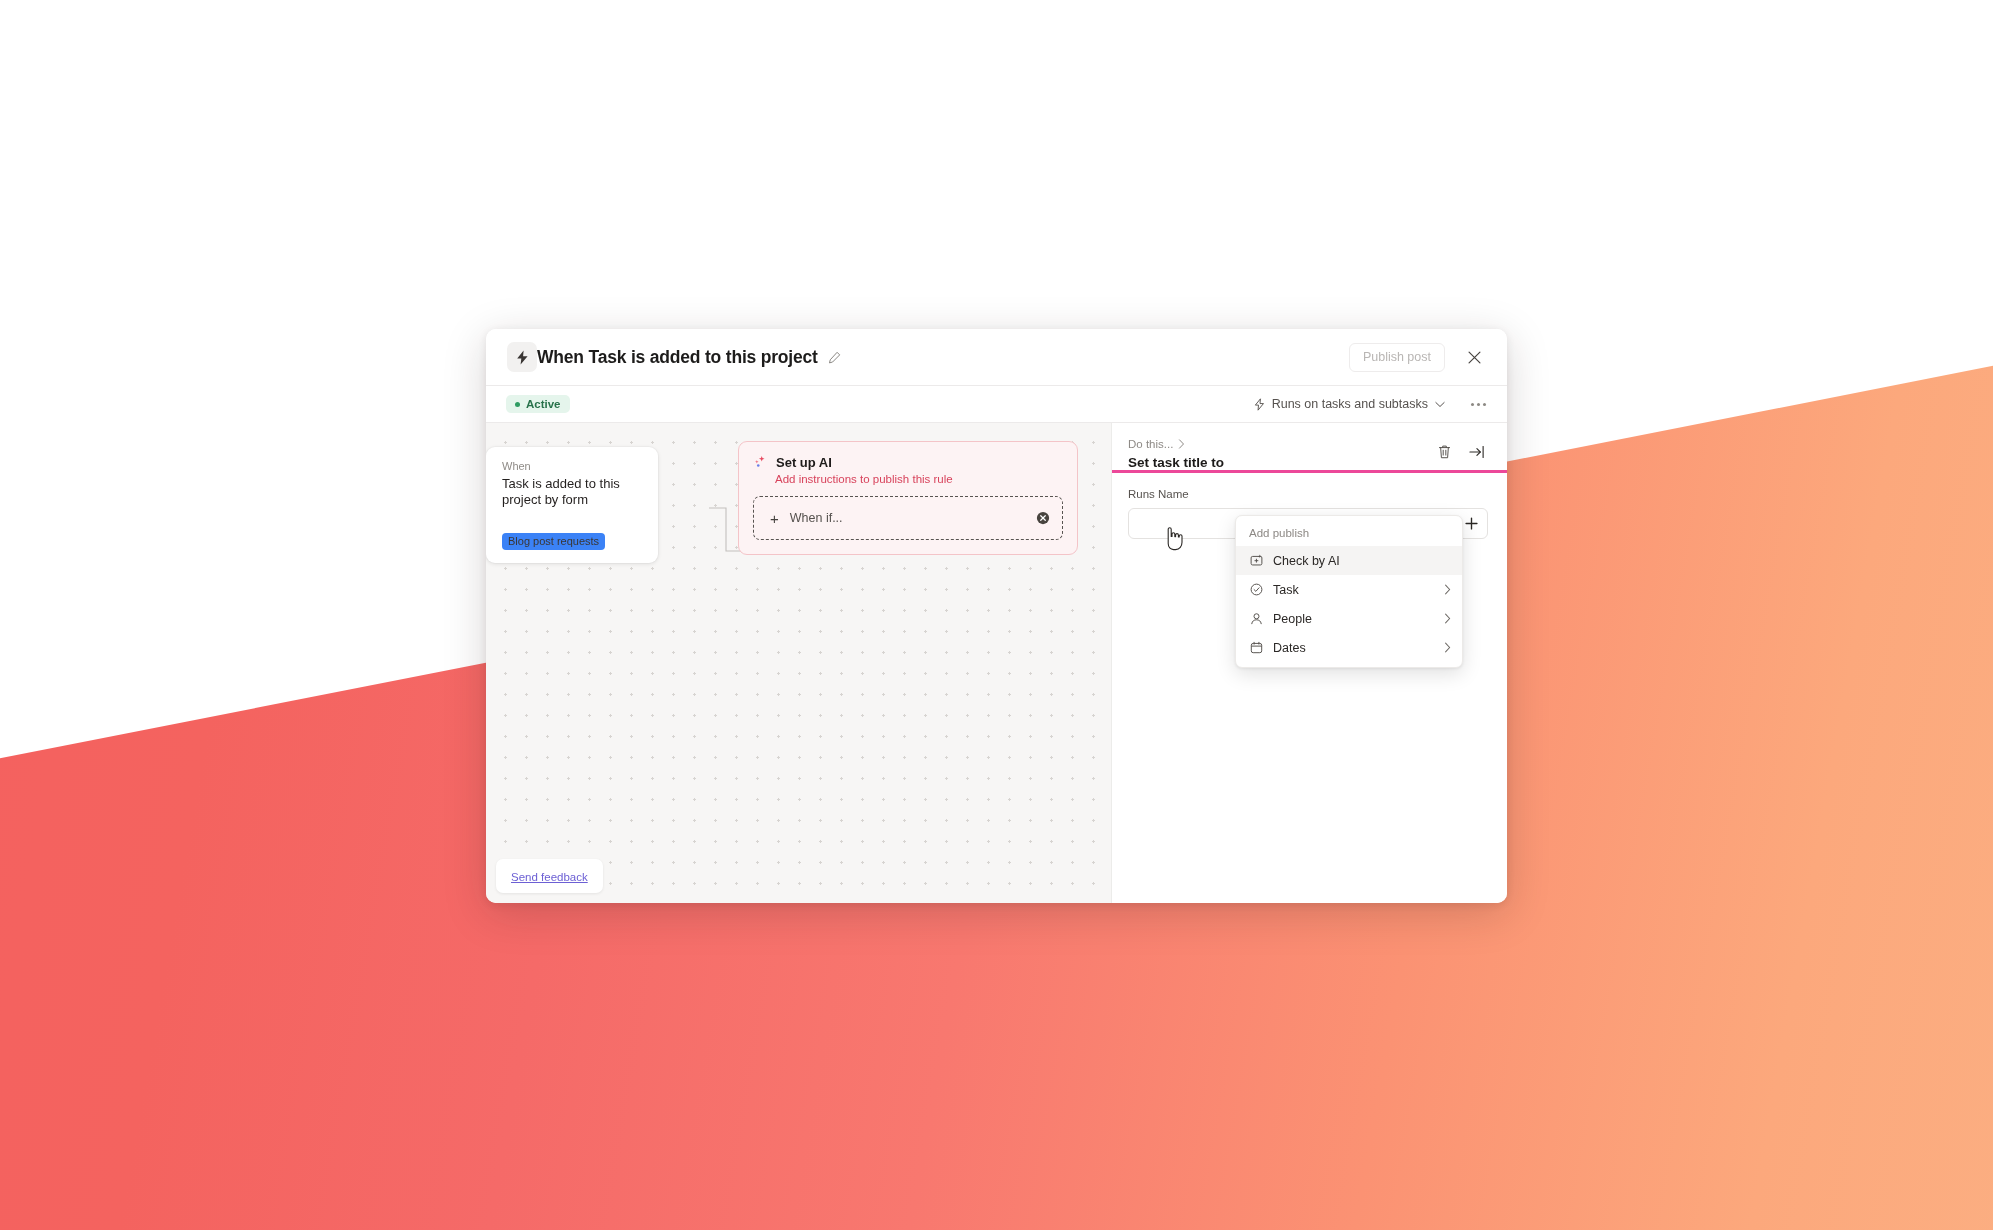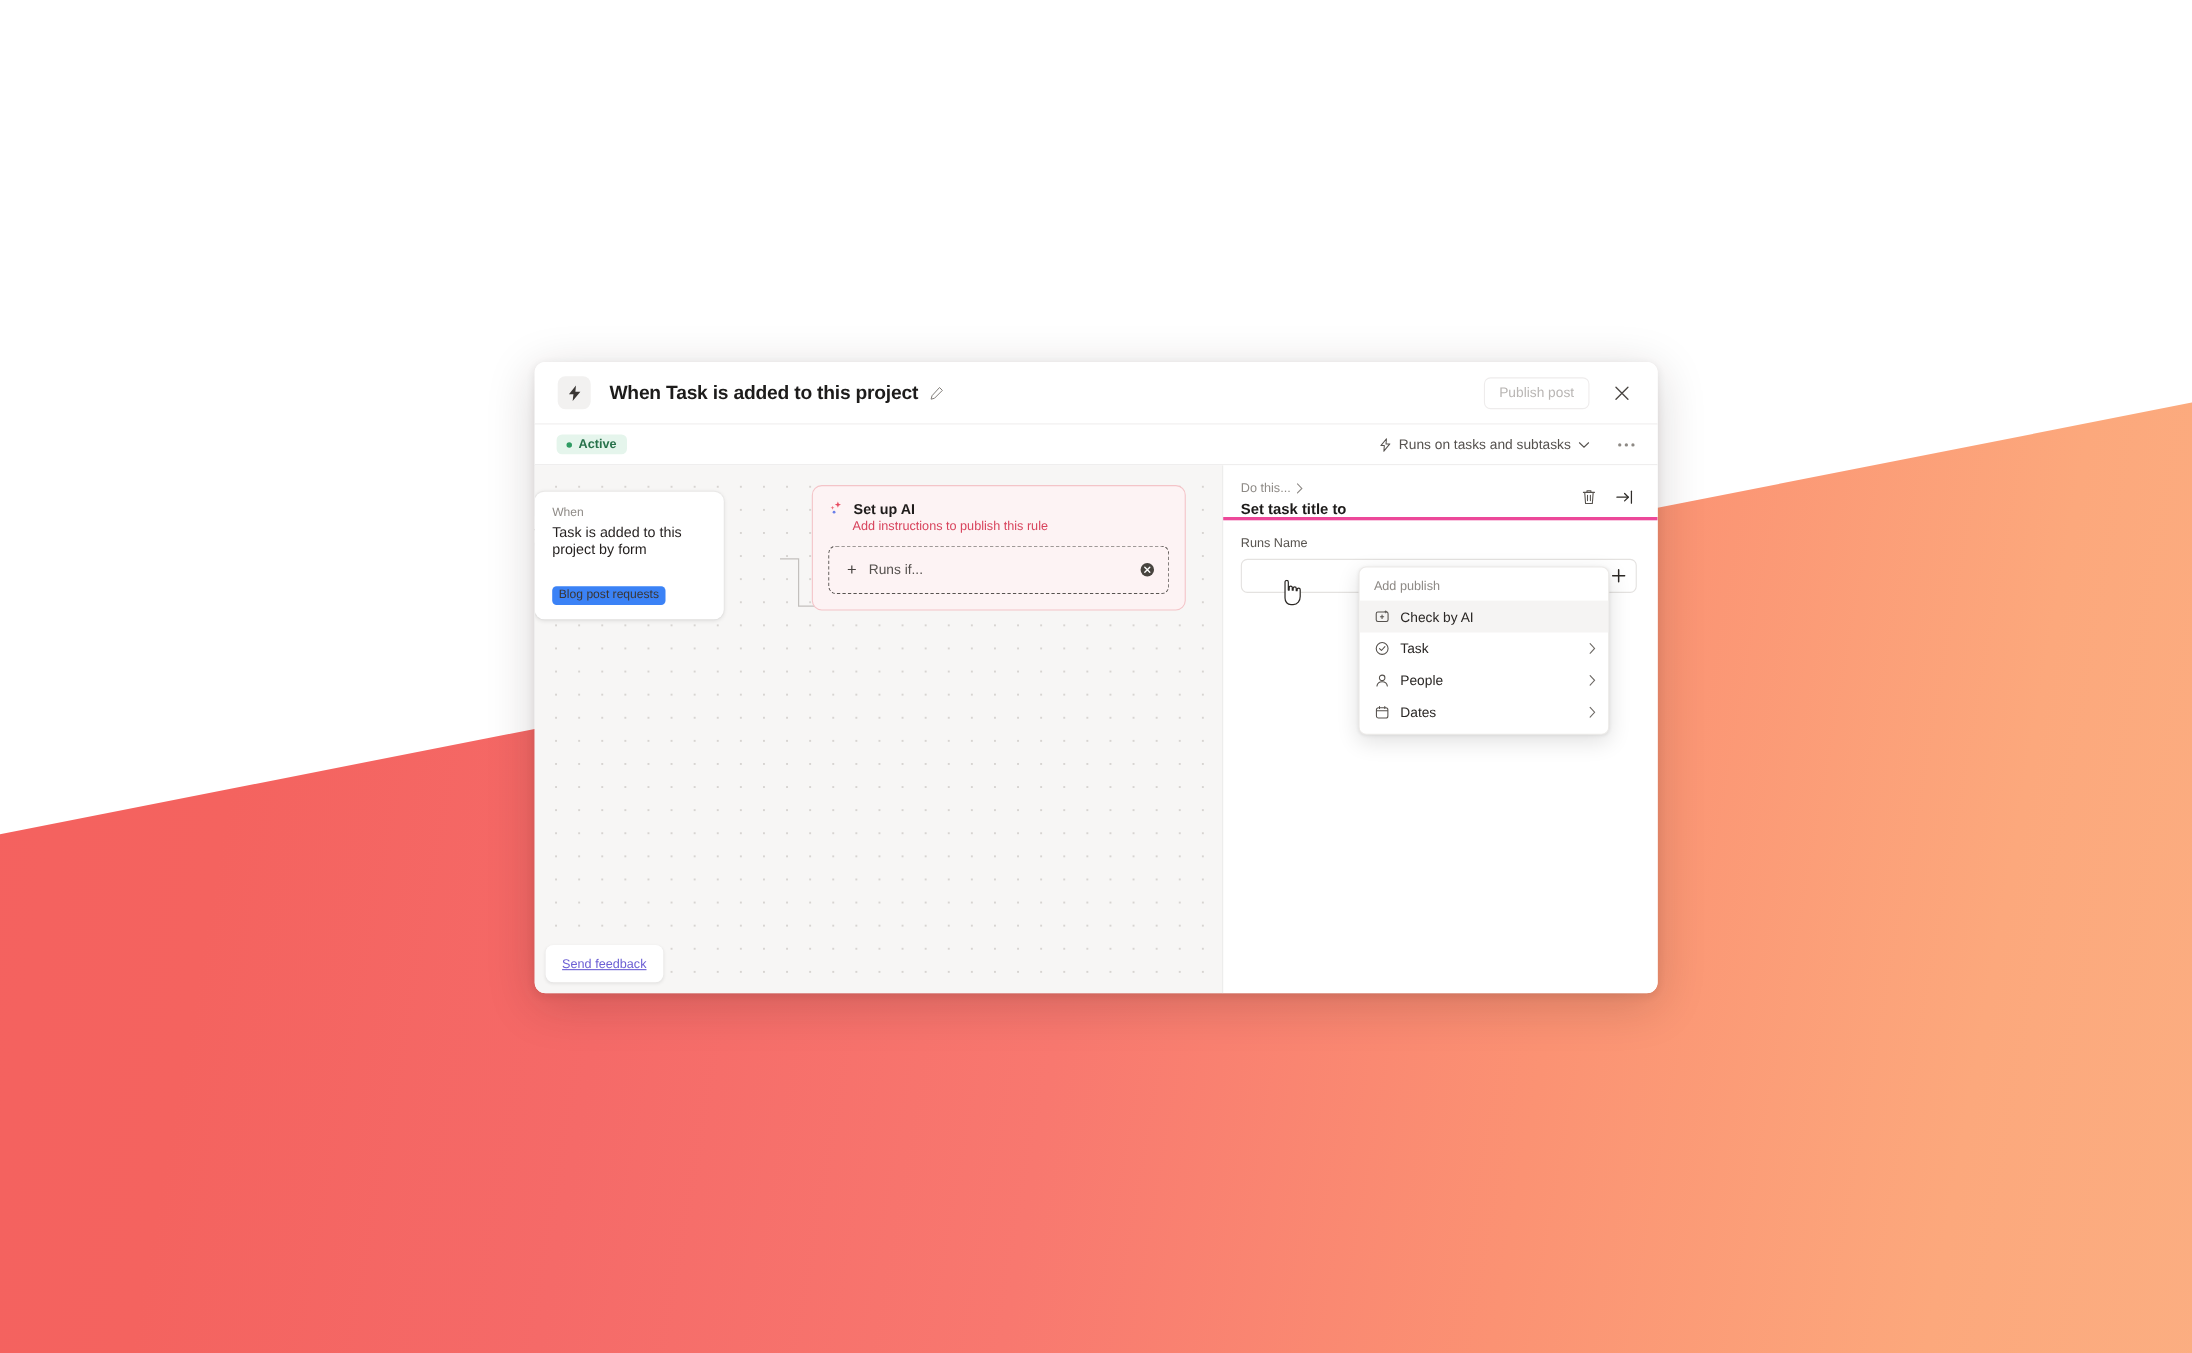--- a/index.html
+++ b/index.html
@@ -50,21 +50,20 @@
     background: #fff;
   }
   #bolt-chip {
     width: 30px; height: 30px;
     border-radius: 7px;
     background: #f2f1f0;
     display: flex; align-items: center; justify-content: center;
     flex: 0 0 30px;
   }
   #rule-title {
-    margin-left: 17px;
     font-size: 17.5px;
     font-weight: 700;
     color: #1d1c1b;
     letter-spacing: -0.2px;
     white-space: nowrap;
   }
   #edit-title-icon { margin-left: 10px; display:flex; align-items:center; cursor:pointer; }
   #titlebar-spacer { flex: 1 1 auto; }
   #publish-rule-btn {
     height: 29px;
@@ -398,21 +397,21 @@
               <path d="M4.1 5.2 L4.6 6.6 L6 7.1 L4.6 7.6 L4.1 9 L3.6 7.6 L2.2 7.1 L3.6 6.6 Z" fill="#ef6f7e"></path>
               <circle cx="5.6" cy="11.3" r="1.35" fill="#6b7fe8"></circle>
             </svg>
           </span>
           <span id="ai-title">Set up AI</span>
         </div>
         <div id="ai-sub">Add instructions to publish this rule</div>
 
         <div id="check-if-box">
           <span id="check-if-plus">+</span>
-          <span id="check-if-label">Runs if...</span>
+          <span id="check-if-label">When if...</span>
           <span id="check-if-spacer"></span>
           <span id="check-if-remove">
             <svg width="14" height="14" viewBox="0 0 16 16" aria-hidden="true">
               <circle cx="8" cy="8" r="7" fill="#48443f"></circle>
               <path d="M5.4 5.4 L10.6 10.6 M10.6 5.4 L5.4 10.6" stroke="#fff" stroke-width="1.4" stroke-linecap="round"></path>
             </svg>
           </span>
         </div>
       </div>
 

